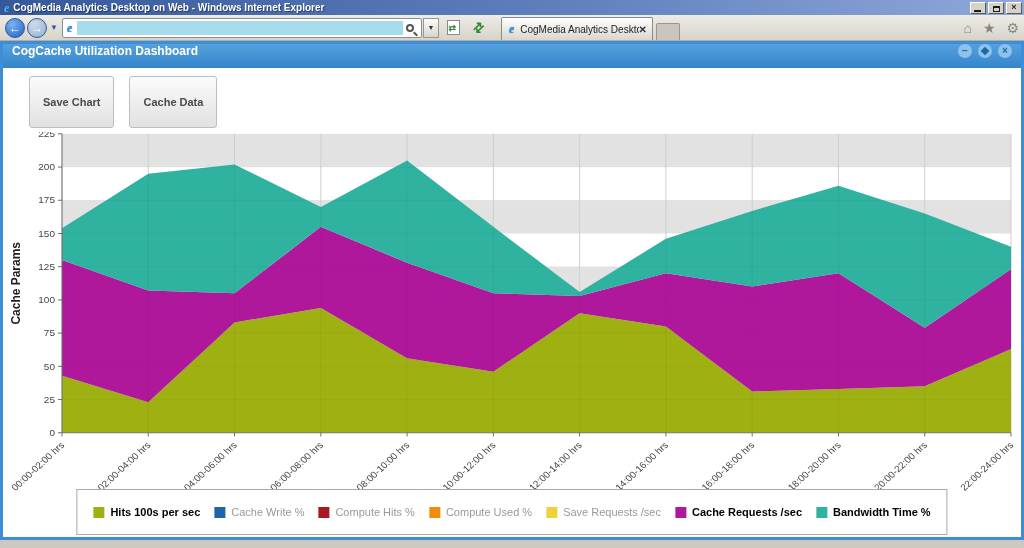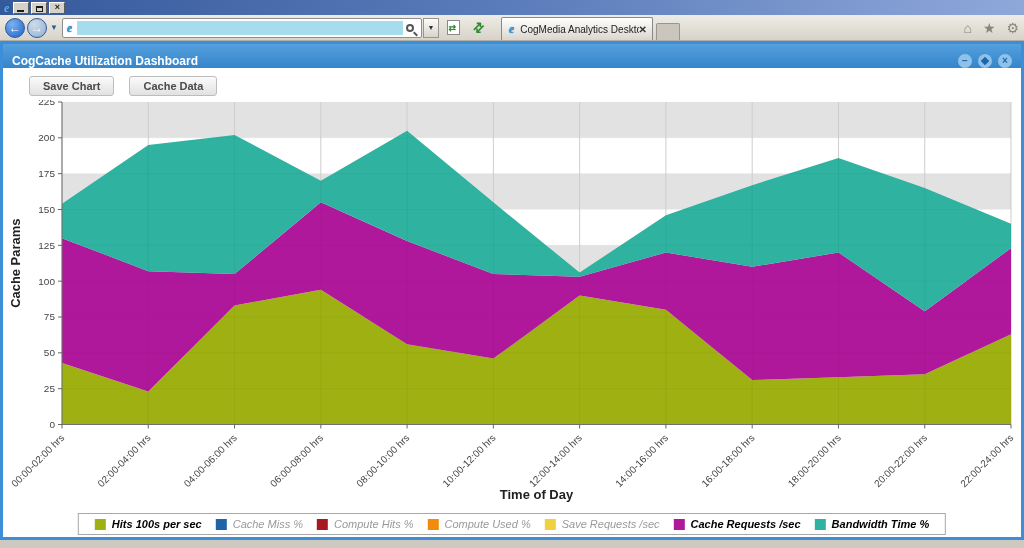--- a/index.html
+++ b/index.html
@@ -52,46 +52,47 @@
   .tab-close { font-size:10px; font-weight:bold; color:#333; }
   .newtab { width:24px; height:17px; align-self:flex-end; background:#cac6be;
     border:1px solid #9a968e; border-bottom:none; border-radius:2px 2px 0 0; margin-left:3px; }
   .nav-spacer { flex:1; }
   .chromeico { font-size:14px; color:#8a867e; margin-left:11px; line-height:14px; }
 
   
   .app { position:absolute; left:0; right:0; top:41px; bottom:8px; border:3px solid #3d8ed9;
     background:#fff; display:flex; flex-direction:column; }
   .app-header { height:24px; background:linear-gradient(#55a0dd,#3585cb); display:flex;
-    align-items:flex-end; padding:0 9px; flex:0 0 24px; }
+    align-items:flex-start; padding:0 9px; flex:0 0 24px; }
   .app-title { color:#fff; font-weight:bold; font-size:12px; flex:1; }
   .hdr-btn { width:14px; height:14px; border-radius:50%; background:#8ec2ea; margin-left:6px;
     display:flex; align-items:center; justify-content:center; color:#1d66a8; font-size:10px;
     font-weight:bold; line-height:14px; }
   .hdr-btn .diamond { width:6px; height:6px; background:#1d66a8; transform:rotate(45deg); }
   .btn-row { padding:8px 0 4px 26px; display:flex; gap:15px; flex:0 0 auto; }
   .tool-button { background:linear-gradient(#fbfbfb,#e1e1e1); border:1px solid #bdbdbd;
-    border-radius:3px; padding:3px 13px; font-size:11px; font-weight:bold; color:#4a4a4a; }
+    border-radius:3px; padding:19px 13px; font-size:11px; font-weight:bold; color:#4a4a4a; }
 
   .chart-region { flex:1; position:relative; }
   .chart-region svg { position:absolute; inset:0; width:100%; height:100%; }
   svg text { font-family:"Liberation Sans", sans-serif; }
 
   .legend { position:absolute; left:50%; transform:translateX(-50%); bottom:2px;
     background:#fff; border:1px solid #a8a8a8; display:flex; align-items:center;
-    padding:4px 9px; white-space:nowrap;font-style:italic; }
+    padding:16px 9px; white-space:nowrap; }
   .legend-item { display:flex; align-items:center; margin:0 7px; font-size:11px; color:#999; }
   .legend-item .sw { width:11px; height:11px; margin-right:6px; display:inline-block; }
   .legend-item.active { color:#000; font-weight:bold; }
 </style>
 </head>
 <body>
 
 <div class="titlebar">
   <span class="ie-e">e</span>
+  <span class="titlebar-text">CogMedia Analytics Desktop on Web - Windows Internet Explorer</span>
   <span class="winbtn">
       <span class="minbar"></span>
     </span>
   <span class="winbtn">
       <span class="restore"></span>
     </span>
   <span class="winbtn close">×</span>
 </div>
 
 <div class="navbar">
@@ -232,21 +233,21 @@
         <text x="533.5" y="401" text-anchor="middle" font-size="13" font-weight="bold" fill="#222">Time of Day</text>
         <text x="17" y="164" text-anchor="middle" font-size="13" font-weight="bold" fill="#222" transform="rotate(-90 17 164)">Cache Params</text>
       </svg>
     <div class="legend">
         <span class="legend-item active">
           <span class="sw" style="background: rgb(159, 176, 18);"></span>
           <span>Hits 100s per sec</span>
         </span>
         <span class="legend-item">
           <span class="sw" style="background: rgb(31, 99, 168);"></span>
-          <span>Cache Miss %</span>
+          <span>Cache Write %</span>
         </span>
         <span class="legend-item">
           <span class="sw" style="background: rgb(168, 25, 31);"></span>
           <span>Compute Hits %</span>
         </span>
         <span class="legend-item">
           <span class="sw" style="background: rgb(242, 139, 12);"></span>
           <span>Compute Used %</span>
         </span>
         <span class="legend-item">

